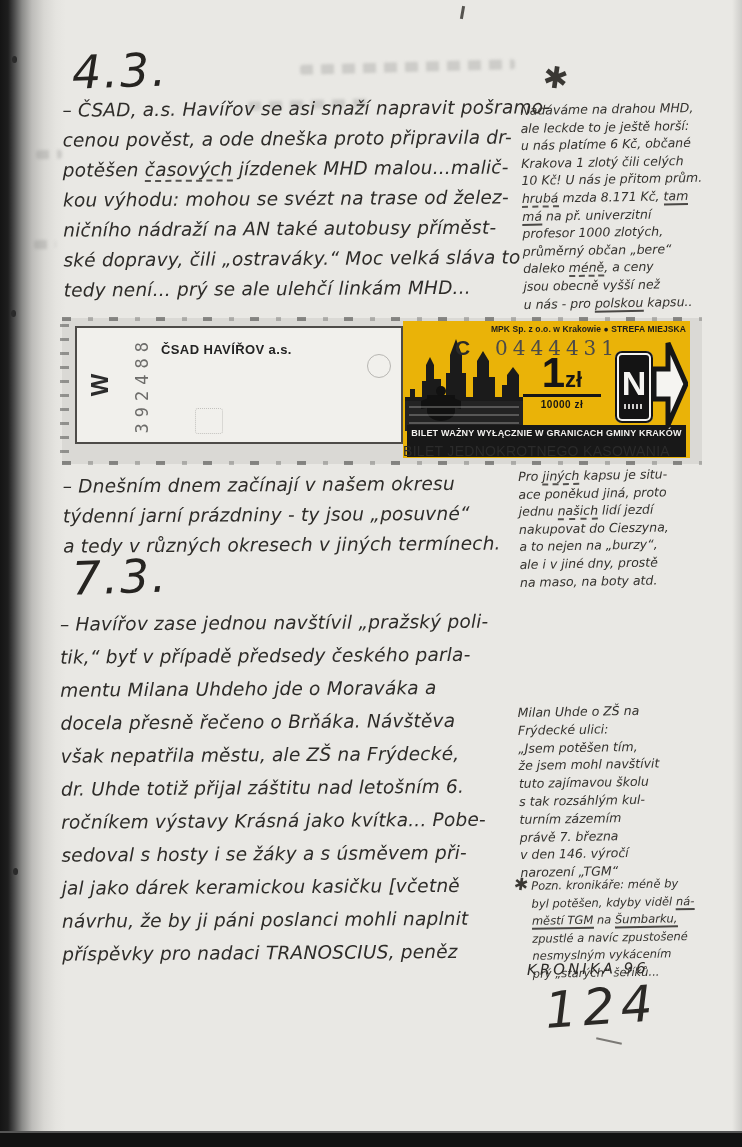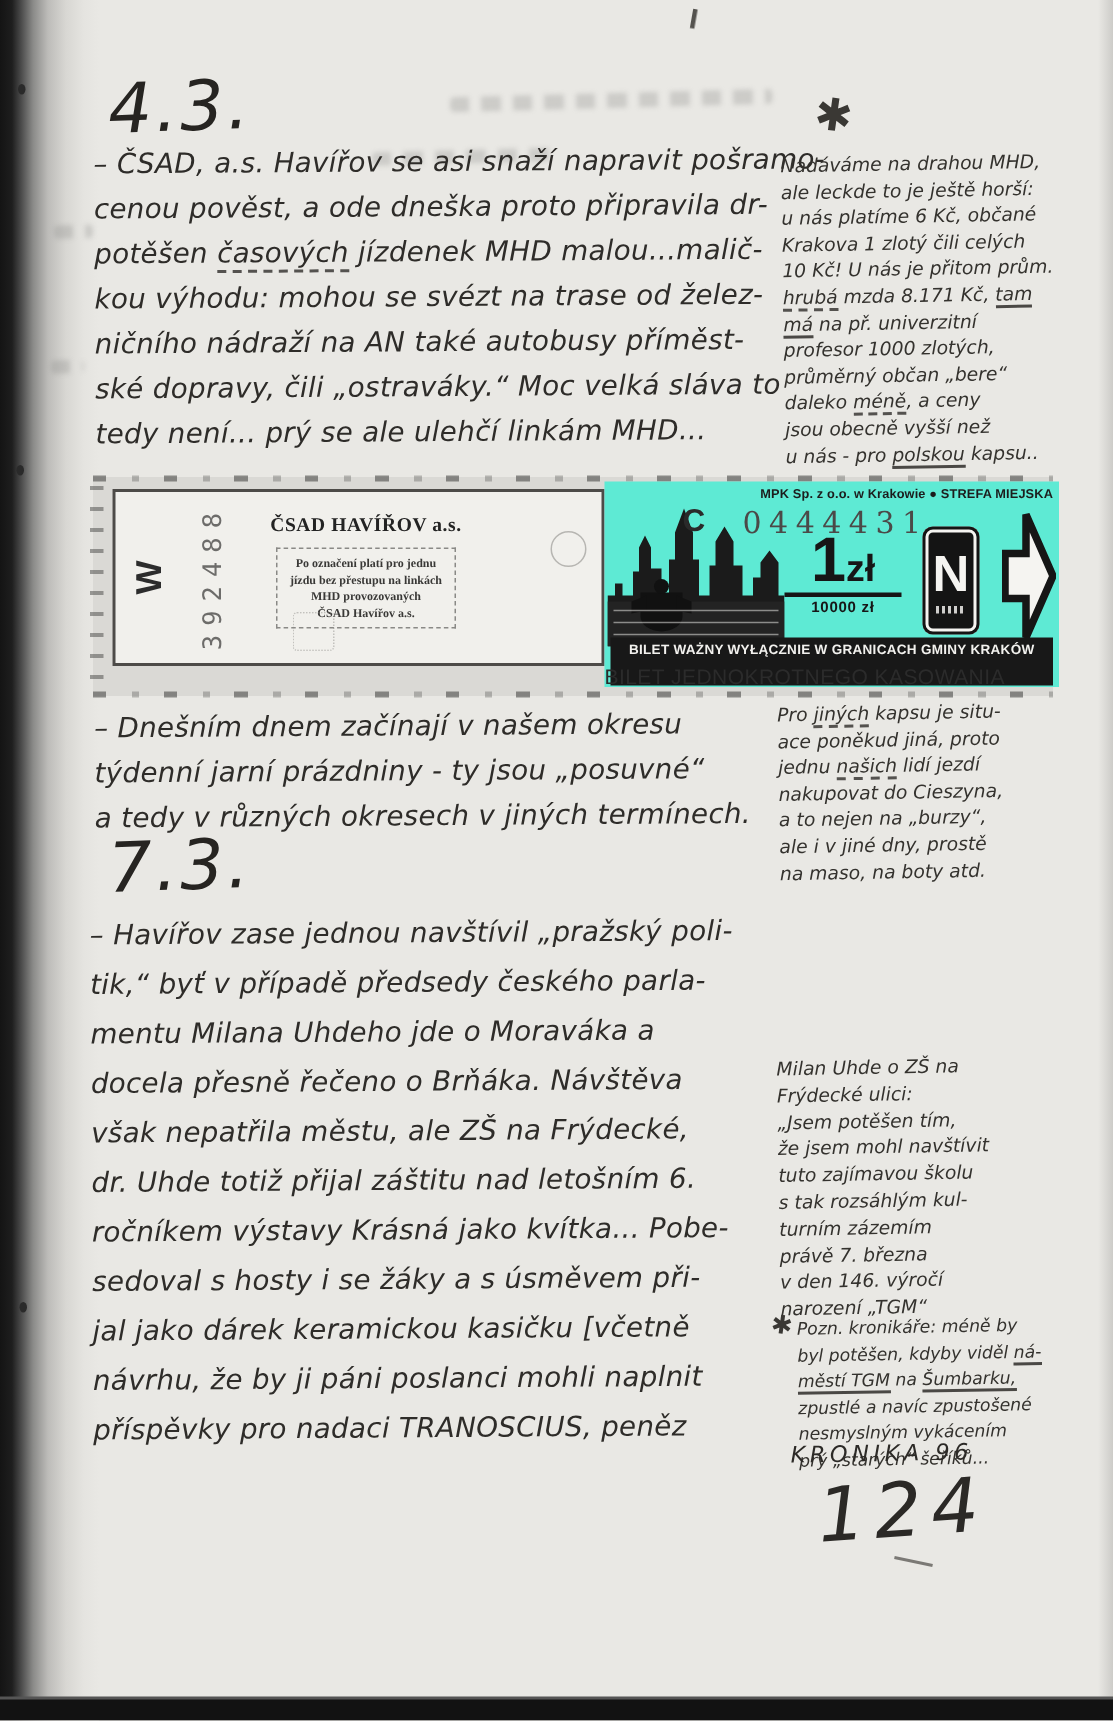--- a/index.html
+++ b/index.html
@@ -47,41 +47,41 @@
      background:repeating-linear-gradient(rgba(70,70,68,.5) 0 3px,transparent 3px 14px);}
   
   .csad{position:absolute;left:13px;top:8px;width:324px;height:114px;background:#f1f0ec;
         border:2px solid #4d4b48;display:flex;}
   .csad-w{width:46px;display:flex;align-items:center;justify-content:center;}
   .csad-w span{transform:rotate(-90deg);font-size:24px;font-weight:bold;color:#2c2c2c;
         font-family:"Liberation Sans",sans-serif;}
   .csad-serial{width:38px;display:flex;align-items:center;justify-content:center;}
   .csad-serial span{writing-mode:vertical-rl;transform:rotate(180deg);font-size:17px;
         letter-spacing:6px;color:#6d6c6a;font-family:"DejaVu Sans Mono",monospace;}
-  .csad-center{flex:1;padding-top:14px;text-align:center;font-family:Liberation Serif, serif;}
+  .csad-center{flex:1;padding-top:14px;text-align:left;font-family:Liberation Sans, sans-serif;}
   .csad-title{font-size:13px;font-weight:bold;color:#232323;letter-spacing:.4px;}
   .csad-cond{display:inline-block;margin-top:7px;padding:4px 8px;border:1px dashed #8a8986;
         font-size:8px;font-weight:bold;line-height:11px;color:#3a3937;}
   .csad-right{width:74px;position:relative;}
   .csad-stamp{position:absolute;right:10px;top:26px;width:22px;height:22px;border:1.5px solid #a9a8a4;
         border-radius:50%;opacity:.8;}
   .csad-smudge{position:absolute;left:118px;bottom:8px;width:26px;height:24px;opacity:.45;
         border:1px dotted #8a8986;border-radius:3px;}
   
-  .mpk{position:absolute;left:341px;top:3px;width:287px;height:137px;background:#5eead4;
-       font-family:"Liberation Sans",sans-serif;overflow:hidden;padding-left:16px;}
+  .mpk{position:absolute;left:341px;top:3px;width:287px;height:137px;background:#eab308;
+       font-family:"Liberation Sans",sans-serif;overflow:hidden;}
   .mpk-header{position:absolute;top:3px;left:60px;right:4px;font-size:8.5px;font-weight:bold;
        color:#1c1c1c;text-align:right;letter-spacing:.1px;}
   .mpk-c{position:absolute;left:52px;top:15px;font-size:21px;font-weight:bold;color:#2a2a2a;}
   .mpk-serial{position:absolute;left:92px;top:15px;font-size:20px;letter-spacing:5px;color:#4b4a48;
        font-family:"DejaVu Serif",serif;}
   .mpk-sky{position:absolute;left:2px;top:10px;}
   .mpk-price{position:absolute;left:116px;top:32px;width:86px;text-align:center;color:#161616;}
   .mpk-price .big{font-size:42px;font-weight:900;line-height:40px;}
-  .mpk-price .unit{font-size:25px;font-weight:900;text-align:right;}
+  .mpk-price .unit{font-size:22px;font-weight:900;text-align:right;}
   .mpk-price .rule{height:2.5px;background:#161616;margin:1px 4px 2px;}
   .mpk-price .old{font-size:10px;font-weight:900;letter-spacing:.5px;}
   .mpk-nbox{position:absolute;left:212px;top:30px;width:38px;height:72px;background:#141414;
        border-radius:7px;box-shadow:inset 0 0 0 2px #141414, inset 0 0 0 4px #f5f4f1;
        display:flex;flex-direction:column;align-items:center;justify-content:center;}
   .mpk-nbox .n{color:#f5f4f1;font-size:34px;font-weight:900;line-height:34px;}
   .mpk-nbox .tiny{width:20px;height:5px;margin-top:4px;
        background:repeating-linear-gradient(90deg,#cfcecc 0 2px,transparent 2px 4px);}
   .mpk-arrow{position:absolute;right:2px;top:8px;}
   .mpk-bar{position:absolute;left:4px;right:4px;top:104px;height:32px;background:#181818;
@@ -139,21 +139,20 @@
 
     <div class="csad">
       <div class="csad-w">
         <span>W</span>
       </div>
       <div class="csad-serial">
         <span>392488</span>
       </div>
       <div class="csad-center">
         <div class="csad-title">ČSAD HAVÍŘOV a.s.</div>
-        <div class="csad-cond"><div class="line"><span>Po označení platí pro jednu</span></div><div class="line"><span>jízdu bez přestupu na linkách</span></div><div class="line"><span>MHD provozovaných</span></div><div class="line"><span>ČSAD Havířov a.s.</span></div></div>
         <div class="csad-smudge"></div>
       </div>
       <div class="csad-right">
         <div class="csad-stamp"></div>
       </div>
     </div>
 
     <div class="mpk">
       <div class="mpk-header">MPK Sp. z o.o. w Krakowie ● STREFA MIEJSKA</div>
       <svg class="mpk-sky" width="118" height="100" viewBox="0 0 118 100">

